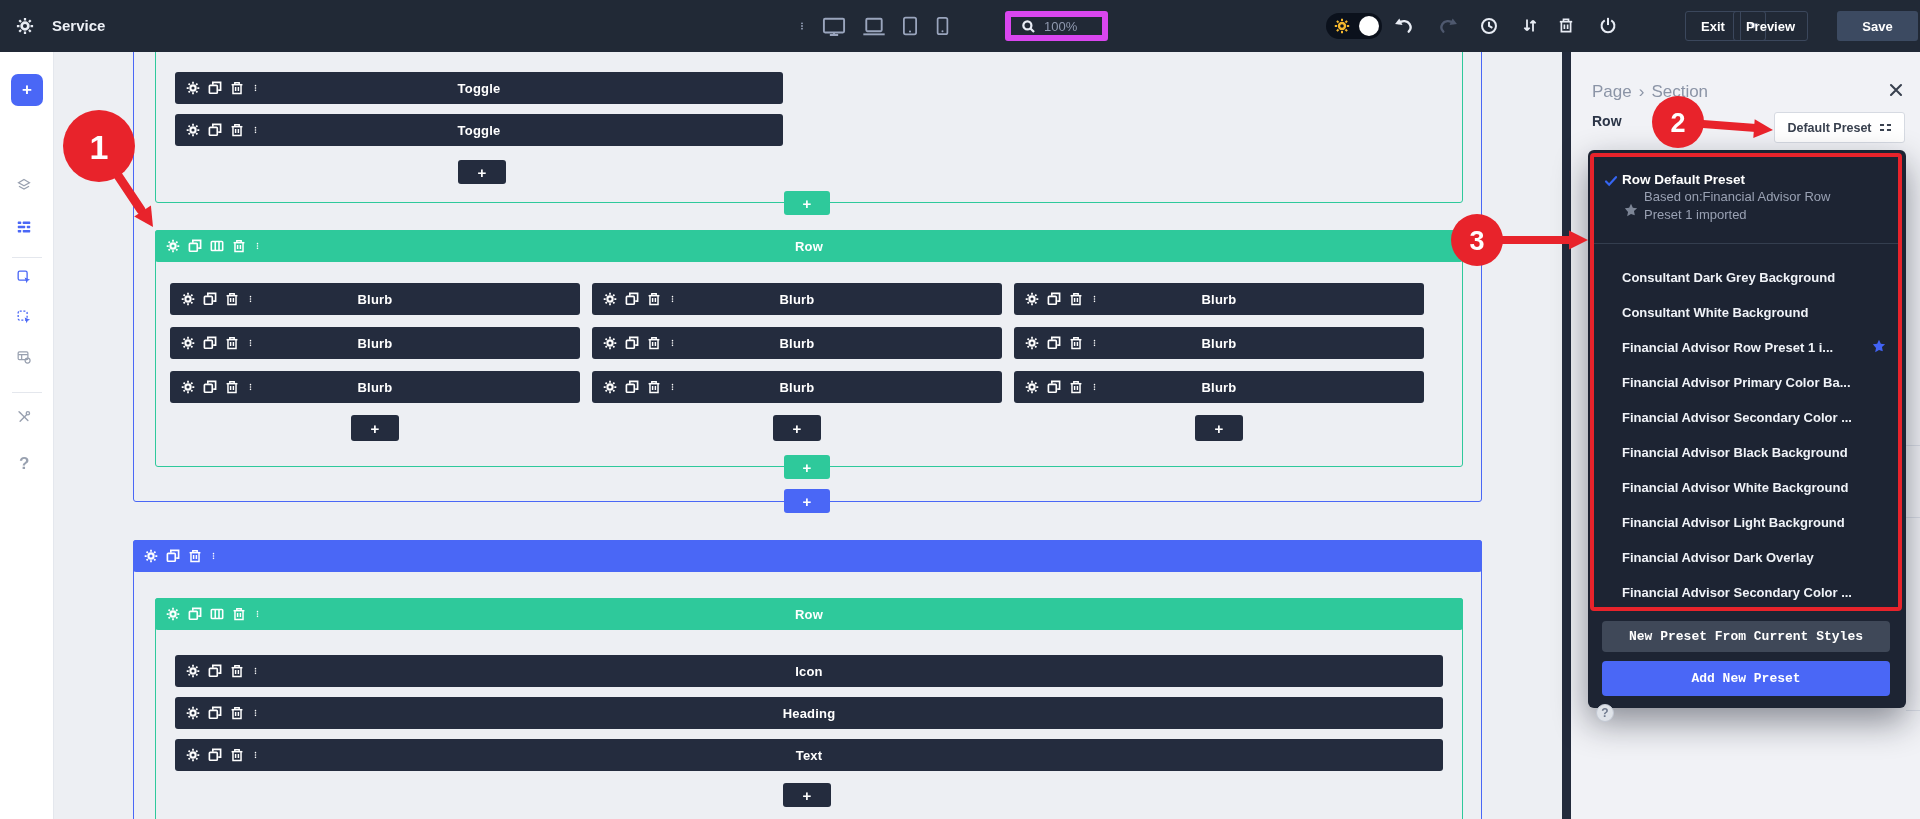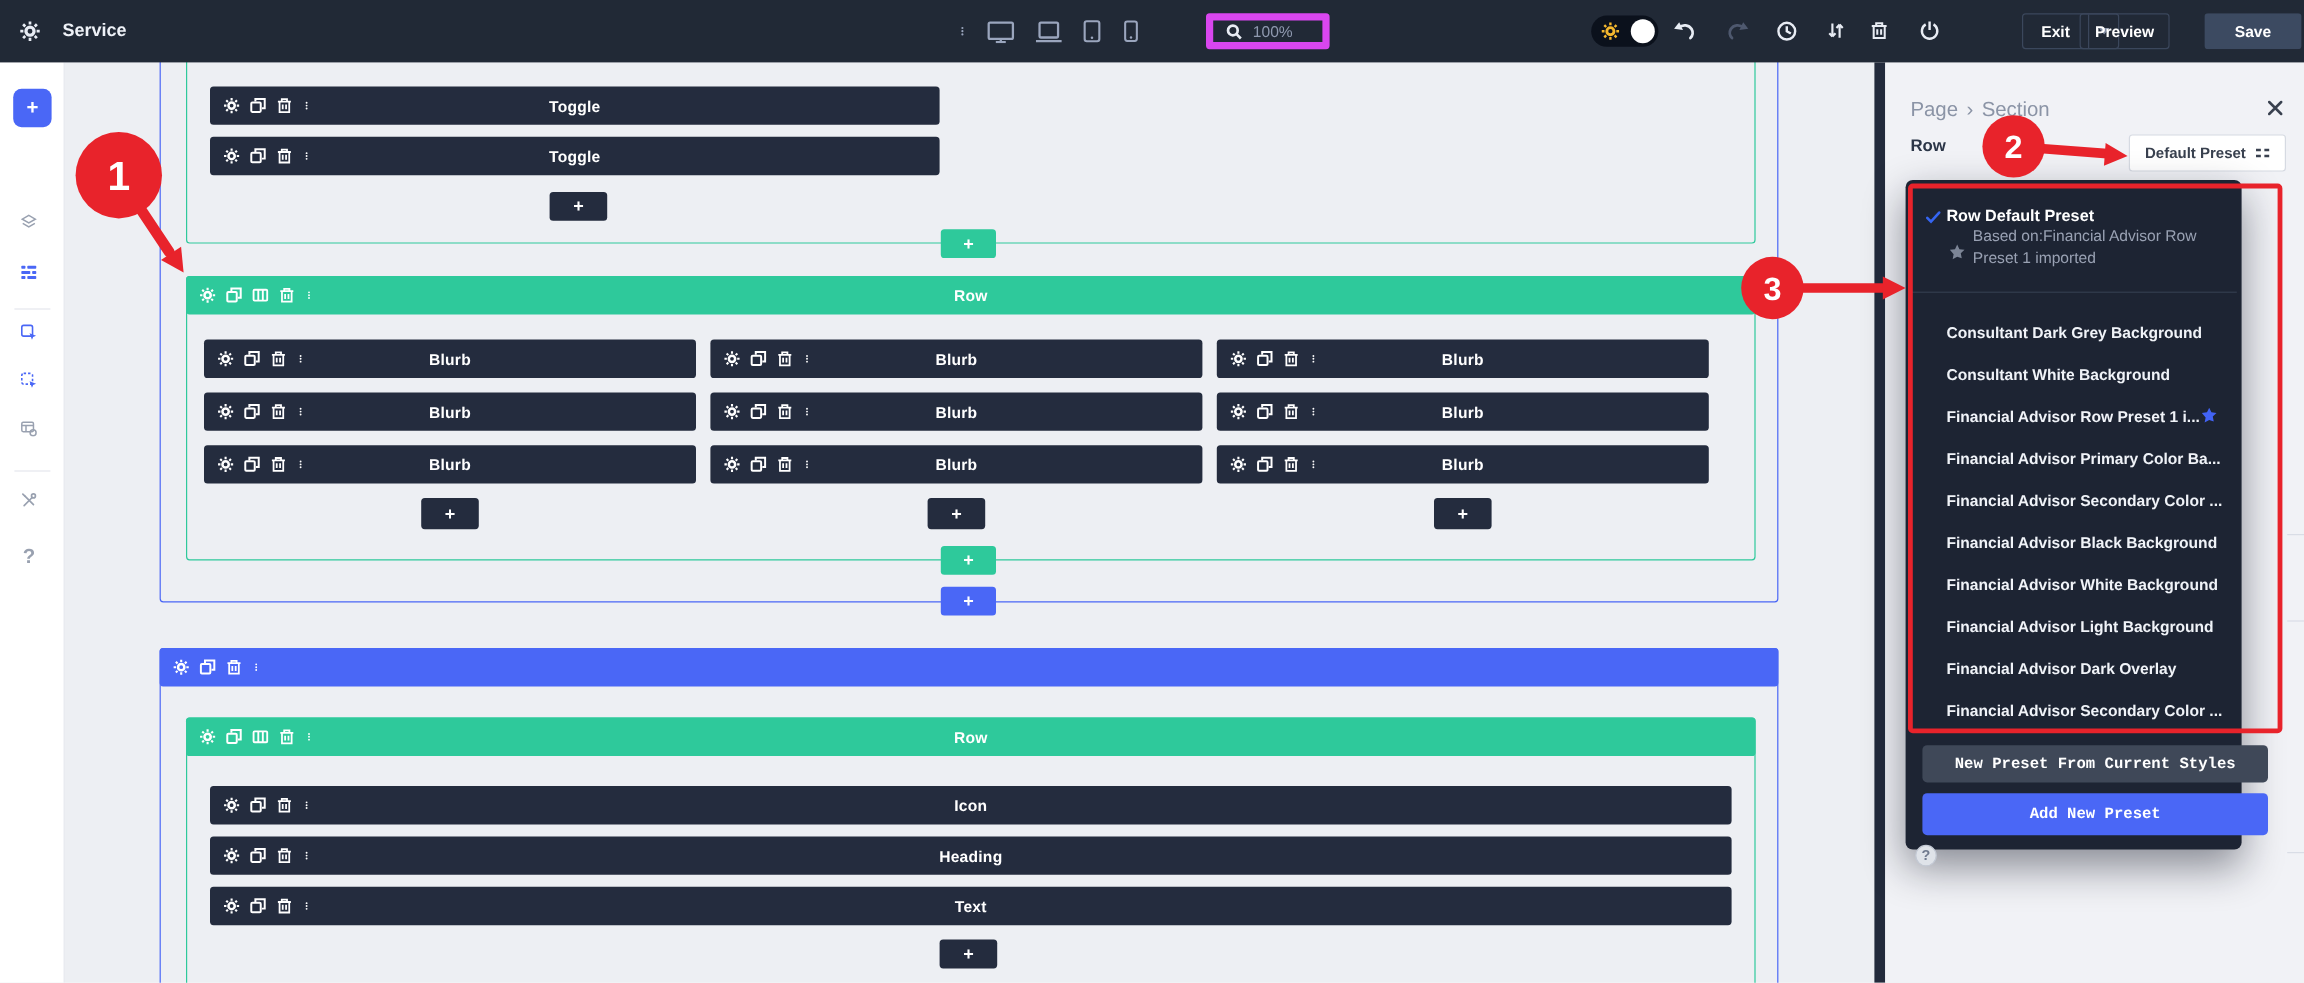--- a/index.html
+++ b/index.html
@@ -60,21 +60,21 @@
   .panel-bg{position:absolute;left:1571px;top:52px;width:349px;height:767px;background:var(--panel-bg);z-index:20;}
   .p-el{position:absolute;z-index:21;}
   .crumb{left:1592px;top:82px;font-size:17px;color:#8b94a6;display:flex;gap:7px;align-items:center;}
   .p-close{left:1889px;top:83px;width:15px;height:15px;color:#39414f;}
   .p-row-lbl{left:1592px;top:113px;font-size:14px;font-weight:700;color:#2b3547;}
   .preset-btn{left:1774px;top:112px;width:131px;height:31px;background:#fff;border:1px solid #d6dae2;border-radius:3px;display:flex;align-items:center;justify-content:center;gap:7px;font-size:12.5px;font-weight:600;color:#39414f;}
   .preset-btn .ic{width:13px;height:11px;color:#39414f;}
   .p-line{position:absolute;width:14px;height:1px;background:#d9dde6;z-index:20;}
 
   
-  .dropdown{position:absolute;left:1588px;top:150px;width:280px;height:558px;background:var(--dropdown-bg);border-radius:6px;box-shadow:0 14px 34px rgba(10,16,30,.45);z-index:30;}
+  .dropdown{position:absolute;left:1588px;top:150px;width:318px;height:558px;background:var(--dropdown-bg);border-radius:6px;box-shadow:0 14px 34px rgba(10,16,30,.45);z-index:30;}
   .dd-red{position:absolute;left:2px;top:3px;width:312px;height:458px;border:4px solid var(--annotation-red);border-radius:4px;pointer-events:none;z-index:6;}
   .dd-check{position:absolute;left:16px;top:24px;width:15px;height:15px;color:#3565f2;}
   .dd-title{position:absolute;left:34px;top:22px;font-size:13.5px;font-weight:700;color:#fff;white-space:nowrap;}
   .dd-star{position:absolute;left:36px;top:53px;width:13px;height:13px;color:#7c8596;}
   .dd-based{position:absolute;left:56px;top:38px;font-size:13px;line-height:18px;color:#99a1b3;}
   .dd-div{position:absolute;left:4px;right:4px;top:93px;height:1px;background:#343e4f;}
   .dd-items{position:absolute;left:4px;right:4px;top:110px;}
   .preset-item{position:relative;height:35px;display:flex;align-items:center;padding-left:30px;}
   .pi-label{font-size:13px;font-weight:600;color:#f0f3f8;white-space:nowrap;}
   .pi-star{position:absolute;right:16px;top:9px;width:16px;height:16px;color:#4263f5;}

